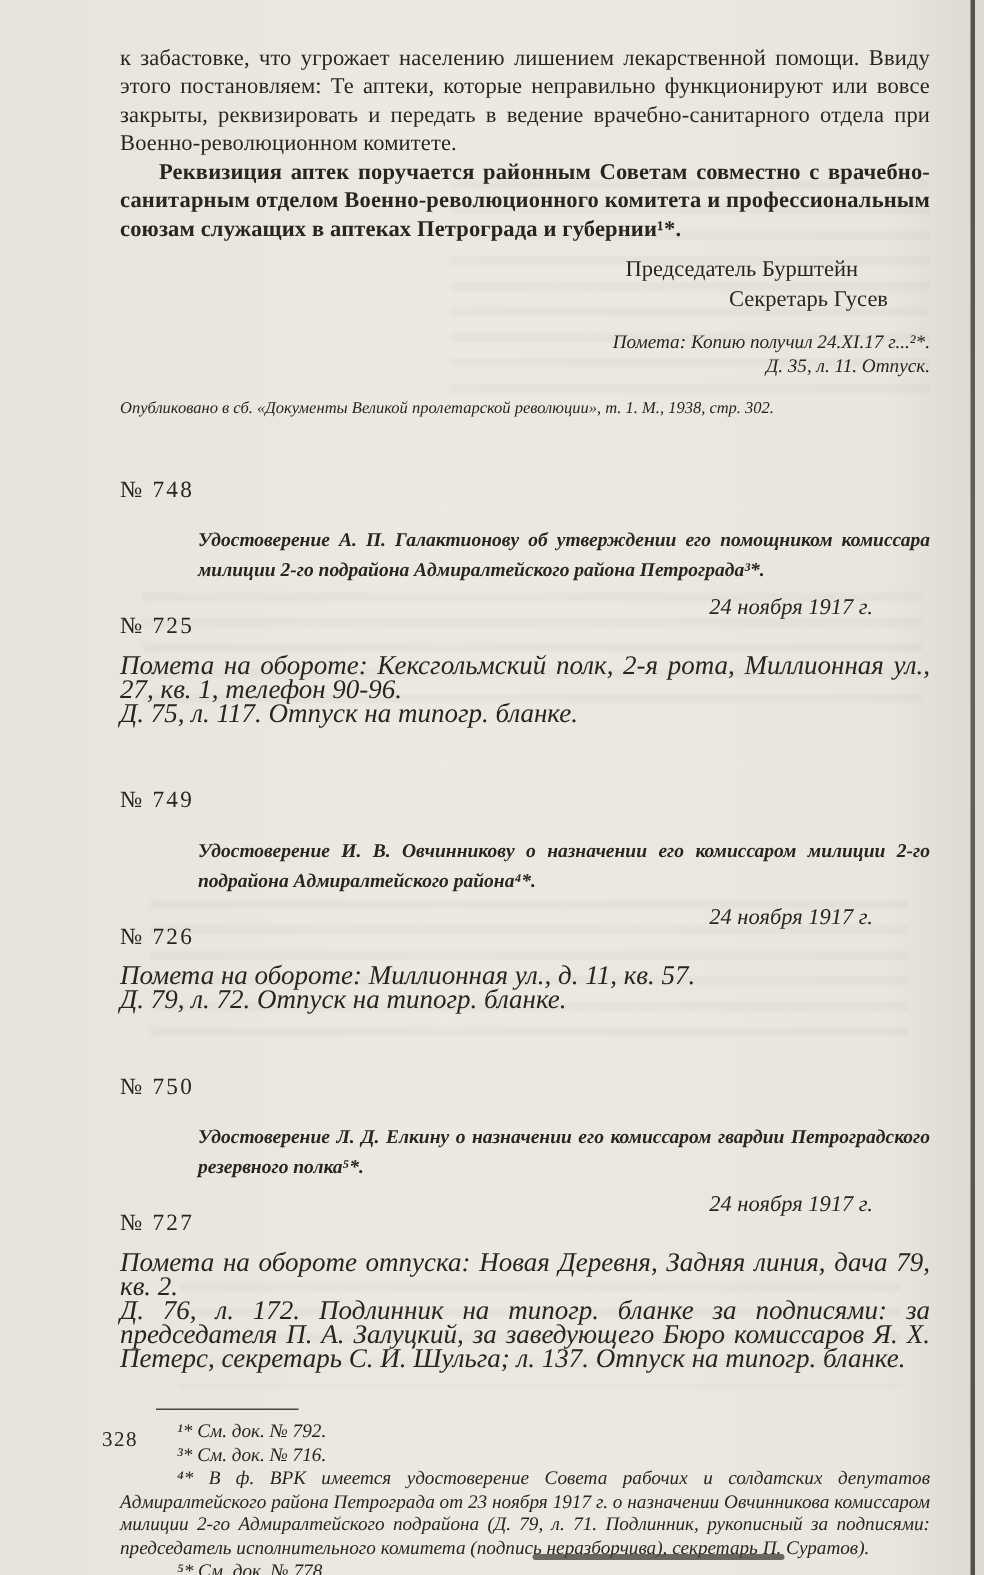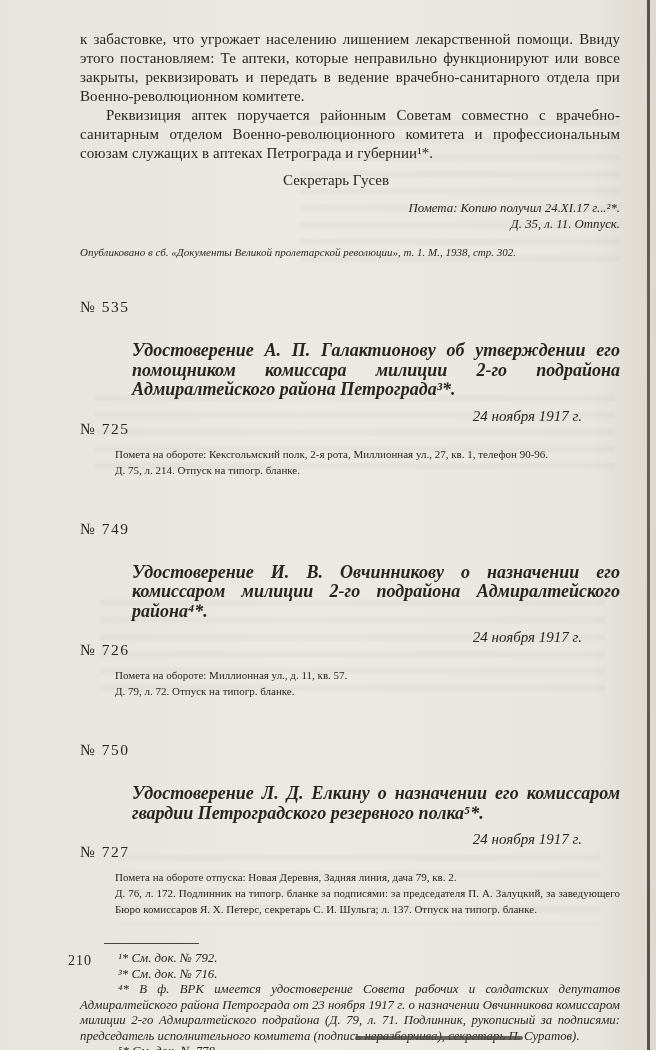--- a/index.html
+++ b/index.html
@@ -24,25 +24,25 @@
     padding: 30px 36px 0 80px;
   }
   
   .body-paragraph {
     margin: 0;
     font-size: 15px;
     line-height: 19px;
     text-align: justify;
     letter-spacing: 0.1px;
   }
-  .body-paragraph.indented { text-indent: 26px; }
+  .body-paragraph.indented { text-indent: 26px; font-weight: bold; }
   .signature-block { margin-top: 7px; font-size: 15px; line-height: 20px; }
   .signature-line { text-align: right; }
   .signature-line.sig-1 { padding-right: 48px; }
-  .signature-line.sig-2 { padding-right: 28px; text-align: center; }
+  .signature-line.sig-2 { padding-right: 28px; }
   .archival-notes {
     margin-top: 10px;
     font-style: italic;
     font-size: 12.8px;
     line-height: 16px;
     text-align: right;
   }
   .publication-note {
     margin-top: 12px;
     font-style: italic;
@@ -51,24 +51,24 @@
     text-align: justify;
   }
   
   .document-entry { margin-top: 42px; }
   .document-entry.first { margin-top: 38px; }
   .document-heading-number {
     font-size: 15.5px;
     letter-spacing: 1.5px;
   }
   .document-title {
-    margin: 25px 0 0 52px;
+    margin: 14px 0 0 52px;
     font-style: italic;
     font-weight: bold;
-    font-size: 18px;
+    font-size: 13px;
     line-height: 19.5px;
     text-align: justify;
   }
   .doc-meta {
     display: flex;
     justify-content: space-between;
     align-items: flex-start;
     margin-top: 8px;
     gap: 40px;
   }
@@ -77,24 +77,24 @@
     font-size: 15.5px;
     letter-spacing: 1.5px;
   }
   .document-date {
     font-style: italic;
     font-size: 15px;
     padding-right: 38px;
   }
   .doc-notes {
     margin-top: 8px;
-    font-size: 11px;
+    font-style: italic;
+    font-size: 18px;
     line-height: 16px;
     text-align: justify;
-    margin-left: 35px;
   }
   .doc-notes .document-note { margin: 0; }
   
   .footnote-separator {
     width: 95px;
     border: none;
     border-top: 1.2px solid #47443d;
     margin: 26px 0 7px 24px;
   }
   .footnotes {
@@ -161,39 +161,40 @@
   <div class="bleed-through-texture bleed-2"></div>
   <div class="bleed-through-texture bleed-3"></div>
   <div class="bleed-through-texture bleed-4"></div>
 
   <div class="content">
 
     <section>
       <p class="body-paragraph">к забастовке, что угрожает населению лишением лекарственной помощи. Ввиду этого постановляем: Те аптеки, которые неправильно функционируют или вовсе закрыты, реквизировать и передать в ведение врачебно-санитарного отдела при Военно-революционном комитете.</p>
       <p class="body-paragraph indented">Реквизиция аптек поручается районным Советам совместно с врачебно-санитарным отделом Военно-революционного комитета и профессиональным союзам служащих в аптеках Петрограда и губернии¹*.</p>
       <div class="signature-block">
+        <div class="signature-line sig-1">Председатель Бурштейн</div>
         <div class="signature-line sig-2">Секретарь Гусев</div>
       </div>
       <div class="archival-notes">
         <div>Помета: Копию получил 24.XI.17 г...²*.</div>
         <div>Д. 35, л. 11. Отпуск.</div>
       </div>
       <div class="publication-note">Опубликовано в сб. «Документы Великой пролетарской революции», т. 1. М., 1938, стр. 302.</div>
     </section>
 
     <section class="document-entry first">
-      <div class="document-heading-number">№ 535</div>
+      <div class="document-heading-number">№ 748</div>
       <div class="document-title">Удостоверение А. П. Галактионову об утверждении его помощником комиссара милиции 2-го подрайона Адмиралтейского района Петрограда³*.</div>
       <div class="doc-meta">
         <span class="certificate-number">№ 725</span>
         <span class="document-date">24 ноября 1917 г.</span>
       </div>
       <div class="doc-notes">
         <p class="document-note">Помета на обороте: Кексгольмский полк, 2-я рота, Миллионная ул., 27, кв. 1, телефон 90-96.</p>
-        <p class="document-note">Д. 75, л. 214. Отпуск на типогр. бланке.</p>
+        <p class="document-note">Д. 75, л. 117. Отпуск на типогр. бланке.</p>
       </div>
     </section>
 
     <section class="document-entry">
       <div class="document-heading-number">№ 749</div>
       <div class="document-title">Удостоверение И. В. Овчинникову о назначении его комиссаром милиции 2-го подрайона Адмиралтейского района⁴*.</div>
       <div class="doc-meta">
         <span class="certificate-number">№ 726</span>
         <span class="document-date">24 ноября 1917 г.</span>
       </div>
@@ -219,18 +220,18 @@
     <hr class="footnote-separator">
     <div class="footnotes">
       <p class="footnote">¹* См. док. № 792.</p>
       <p class="footnote">³* См. док. № 716.</p>
       <p class="footnote">⁴* В ф. ВРК имеется удостоверение Совета рабочих и солдатских депутатов Адмиралтейского района Петрограда от 23 ноября 1917 г. о назначении Овчинникова комиссаром милиции 2-го Адмиралтейского подрайона (Д. 79, л. 71. Подлинник, рукописный за подписями: председатель исполнительного комитета (подпись неразборчива), секретарь П. Суратов).</p>
       <p class="footnote">⁵* См. док. № 778.</p>
     </div>
 
   </div>
 
-  <div class="page-number">210</div>
+  <div class="page-number">328</div>
 
   <div class="scan-edge-line"></div>
   <div class="scan-bottom-mark"></div>
 
 </div>
 
 </body></html>

